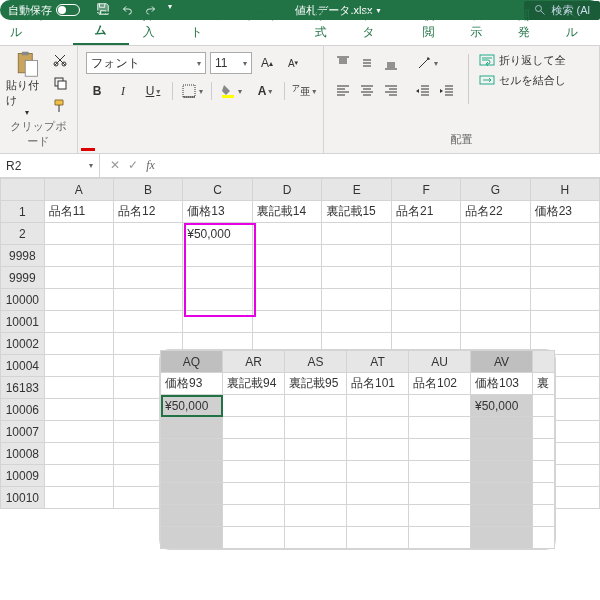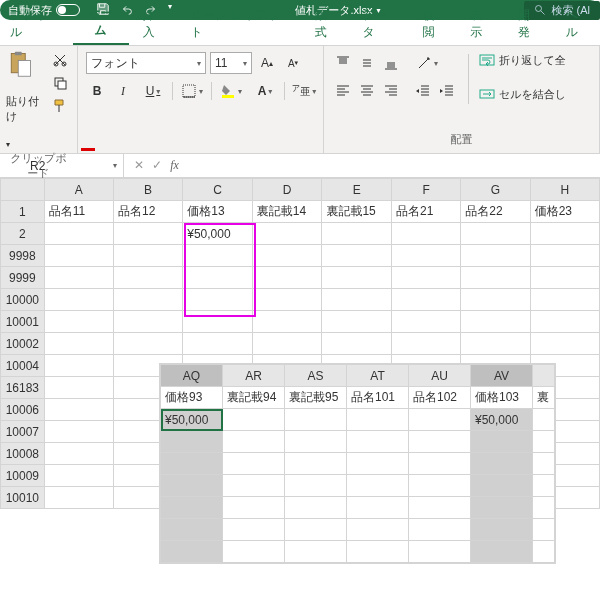--- a/index.html
+++ b/index.html
@@ -17,45 +17,45 @@
 .tabs { height: 26px; background: #fff; border-bottom: 1px solid #d4d4d4; display: flex; align-items: flex-end; gap: 4px; font-size: 12px; }
 .tab { padding: 4px 10px; color: #217346; cursor: pointer; }
 .tab.active { border-bottom: 2px solid #217346; font-weight: bold; text-align: center; }
 
 .ribbon { height: 108px; background: #f3f2f1; border-bottom: 1px solid #d4d4d4; display: flex; }
 .group { border-right: 1px solid #d4d4d4; padding: 4px 6px; display: flex; flex-direction: column; justify-content: space-between; position: relative; }
 .group-label { text-align: center; font-size: 11px; color: #666; padding: 2px 0; }
 .group-body { flex: 1; display: flex; align-items: flex-start; }
 
 .clipboard-body { display: flex; gap: 4px; }
-.paste-btn { display: flex; flex-direction: column; align-items: flex-start; width: 42px; gap: 16px; }
+.paste-btn { display: flex; flex-direction: column; align-items: center; width: 42px; }
 .paste-btn svg { width: 28px; height: 28px; }
 .small-col { display: flex; flex-direction: column; gap: 4px; padding-top: 2px; }
 .small-col svg { width: 16px; height: 16px; }
 
 .font-body { display: flex; flex-direction: column; gap: 6px; padding: 2px; }
 .font-row { display: flex; gap: 4px; align-items: center; }
 .combo { border: 1px solid #ababab; background: #fff; height: 22px; display: flex; align-items: center; padding: 0 4px; font-size: 12px; }
 .combo .arrow { margin-left: auto; font-size: 8px; color: #666; }
 .fontname { width: 120px; }
 .fontsize { width: 42px; }
 .icon-btn { width: 22px; height: 22px; display: flex; align-items: center; justify-content: center; border: 1px solid transparent; }
 .icon-btn svg { width: 16px; height: 16px; }
 .icon-btn.dropdown { width: 30px; }
 .icon-btn .dd { font-size: 8px; margin-left: 2px; color: #666; }
 .bold { font-weight: bold; }
 .italic { font-style: italic; font-family: serif; }
 .underline { text-decoration: underline; }
 
 .align-body { display: flex; flex-direction: column; gap: 6px; padding: 2px; }
 .align-row { display: flex; gap: 2px; align-items: center; }
-.wrap-col { display: flex; flex-direction: column; gap: 18px; padding: 2px; font-size: 11px; }
+.wrap-col { display: flex; flex-direction: column; gap: 4px; padding: 2px; font-size: 11px; }
 .wrap-item { display: flex; align-items: center; gap: 4px; }
 
-.namebox-row { height: 24px; border-bottom: 1px solid #d4d4d4; display: flex; align-items: center; background: #fff; padding-left: 24px; }
+.namebox-row { height: 24px; border-bottom: 1px solid #d4d4d4; display: flex; align-items: center; background: #fff; }
 .namebox { width: 100px; border-right: 1px solid #d4d4d4; padding: 0 6px; display: flex; align-items: center; height: 100%; }
 .namebox .arrow { margin-left: auto; font-size: 8px; color: #666; }
 .fx-btns { display: flex; gap: 8px; padding: 0 10px; color: #999; }
 .fx { font-style: italic; font-family: serif; color: #666; }
 
 .sheet-area { position: relative; background: #fff; }
 .grid { border-collapse: collapse; table-layout: fixed; }
 .grid th, .grid td { border: 1px solid #d4d4d4; height: 22px; font-size: 12px; font-weight: normal; overflow: hidden; white-space: nowrap; }
 .grid th { background: #e6e6e6; color: #333; text-align: center; }
 .grid .rowh { width: 44px; background: #e6e6e6; text-align: center; }
@@ -471,21 +471,21 @@
           <td></td>
           <td></td>
           <td></td>
           <td></td>
         </tr>
   </tbody>
     </table>
 
   <div class="highlight-box" style="left:184px; top:45px; width:72px; height:94px;"></div>
 
-  <div class="float-grid" style="left:160px; top:186px;">
+  <div class="float-grid" style="left:160px; top:172px;border-radius:9px;">
     <table class="grid">
       <colgroup>
           <col style="width:62px">
           <col style="width:62px">
           <col style="width:62px">
           <col style="width:62px">
           <col style="width:62px">
           <col style="width:62px">
           <col style="width:22px">
         </colgroup>

